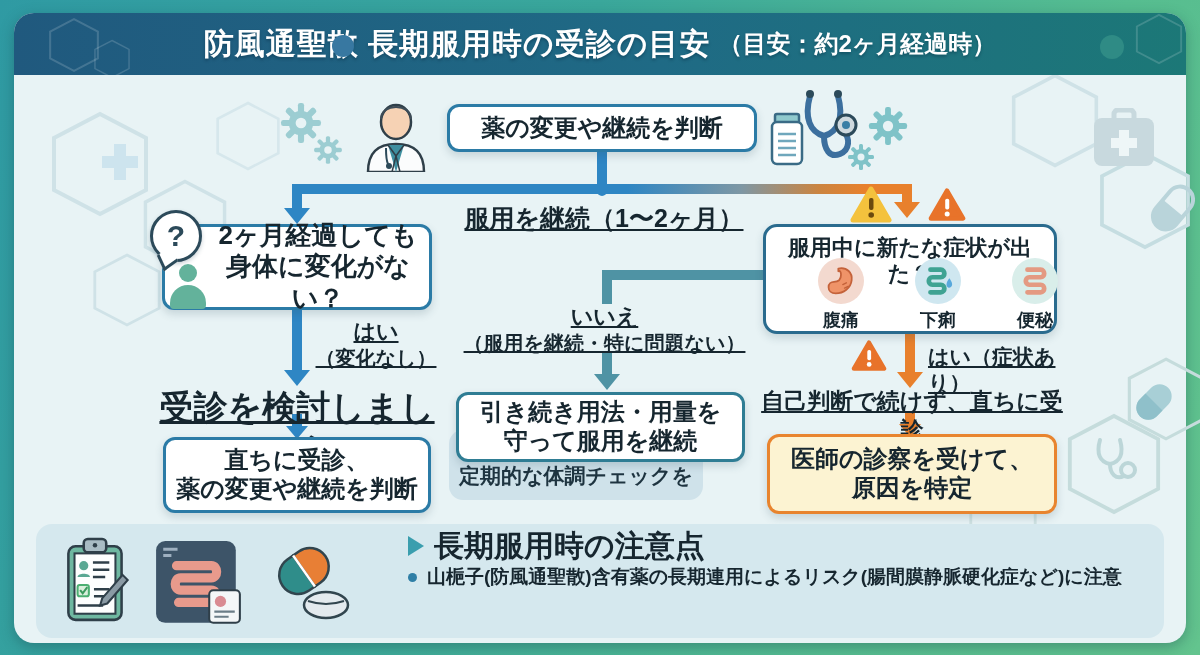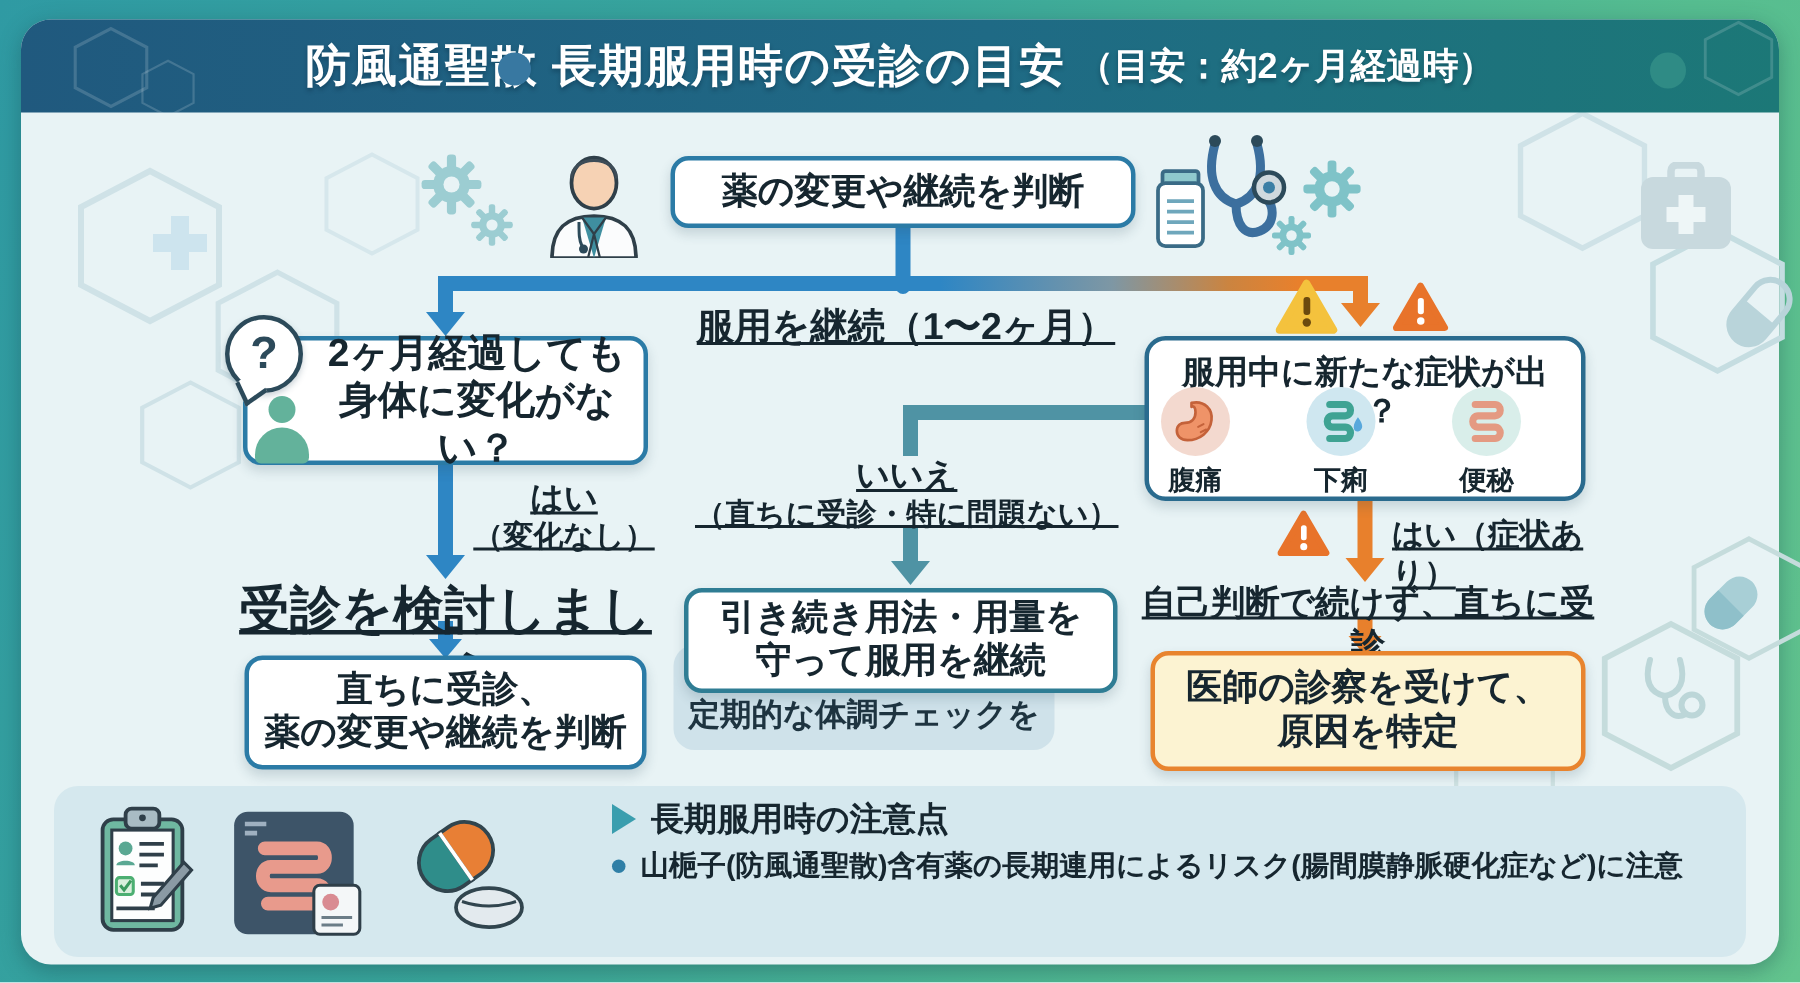--- a/index.html
+++ b/index.html
@@ -43,33 +43,33 @@
              border:3px solid #2c4a5a; border-radius:50%; display:flex; align-items:center;
              justify-content:center; font-size:30px; font-weight:bold; color:#2c4a5a; z-index:4;
              box-shadow:0 2px 4px rgba(40,70,90,.25); }
   .qbubble::after { content:""; position:absolute; left:6px; bottom:-8px; width:14px; height:14px;
              background:#fff; border-right:3px solid #2c4a5a; border-bottom:3px solid #2c4a5a;
              transform:rotate(65deg) skew(10deg); }
   .person-icon { position:absolute; left:168px; top:264px; width:40px; height:44px; z-index:4; }
   .person-icon .p-head { width:18px; height:18px; border-radius:50%; background:#63b29b; margin:0 auto; }
   .person-icon .p-body { width:36px; height:24px; border-radius:18px 18px 4px 4px; background:#63b29b; margin:3px auto 0; }
 
-  .symptom-row { position:absolute; left:758px; top:258px; width:272px; display:flex;
+  .symptom-row { position:absolute; left:802px; top:258px; width:272px; display:flex;
                  justify-content:space-between; z-index:4; }
   .symptom { display:flex; flex-direction:column; align-items:center; width:78px; }
   .symptom-circle { width:46px; height:46px; border-radius:50%; display:flex; align-items:center; justify-content:center; }
   .symptom-label { font-size:18px; font-weight:bold; color:#16262f; margin-top:4px; }
 
   .notes-panel { position:absolute; left:36px; top:524px; width:1128px; height:114px;
                  background:#d5e8ee; border-radius:16px; z-index:3; }
   .notes-text { position:absolute; left:408px; top:531px; width:742px; z-index:4; }
   .notes-title-row { display:flex; align-items:center; gap:10px; height:30px; }
   .tri-bullet { width:0; height:0; border-top:10px solid transparent; border-bottom:10px solid transparent;
                 border-left:16px solid #3a9eae; }
-  .notes-title { font-size:22px; font-weight:bold; color:#16262f; }
+  .notes-title { font-size:30px; font-weight:bold; color:#16262f; }
   .note-row { display:flex; align-items:center; gap:10px; height:30px; margin-top:1px; }
   .dot-bullet { width:9px; height:9px; border-radius:50%; background:#2f7fa6; flex:0 0 auto; }
   .note-text { font-size:19px; font-weight:bold; color:#16262f; white-space:nowrap; }
 
   .strip { position:absolute; left:449px; top:430px; width:254px; height:70px; background:#cfe2ea;
            border-radius:14px; z-index:2;padding-left:28px; }
   .strip span { position:absolute; left:0; right:0; bottom:10px; text-align:center;
                 font-size:21px; font-weight:bold; color:#1e3440; }
 </style>
 </head>
@@ -290,21 +290,21 @@
   <div class="box" style="left:163px; top:437px; width:268px; height:76px; font-size:24px; border-color:#2b7ba6;">
     <span>直ちに受診、</span>
     <span>薬の変更や継続を判断</span>
   </div>
 
   <div class="flow-label" style="left:430px; top:203px; width:348px; font-size:25px;">服用を継続（1〜2ヶ月）</div>
   <div class="hline teal" style="left:602px; top:270px; width:165px; height:10px; border-radius:10px 0 0 0;"></div>
   <div class="vline teal" style="left:602px; top:270px; width:10px; height:34px;"></div>
   <div class="flow-label" style="left:432px; top:303px; width:345px; font-size:22px;">
     <div>いいえ</div>
-    <div style="font-size:20px;">（直ちに受診・特に問題ない）</div>
+    <div style="font-size:20px;">（服用を継続・特に問題ない）</div>
   </div>
   <div class="vline teal" style="left:602px; top:352px; width:10px; height:24px;"></div>
   <div class="arrowhead ah-teal" style="left:594px; top:374px;"></div>
   <div class="strip">
     <span>定期的な体調チェックを</span>
   </div>
   <div class="box" style="left:456px; top:392px; width:289px; height:70px; font-size:24px; border-color:#2f7d94;text-align:center;">
     <span>引き続き用法・用量を</span>
     <span>守って服用を継続</span>
   </div>

